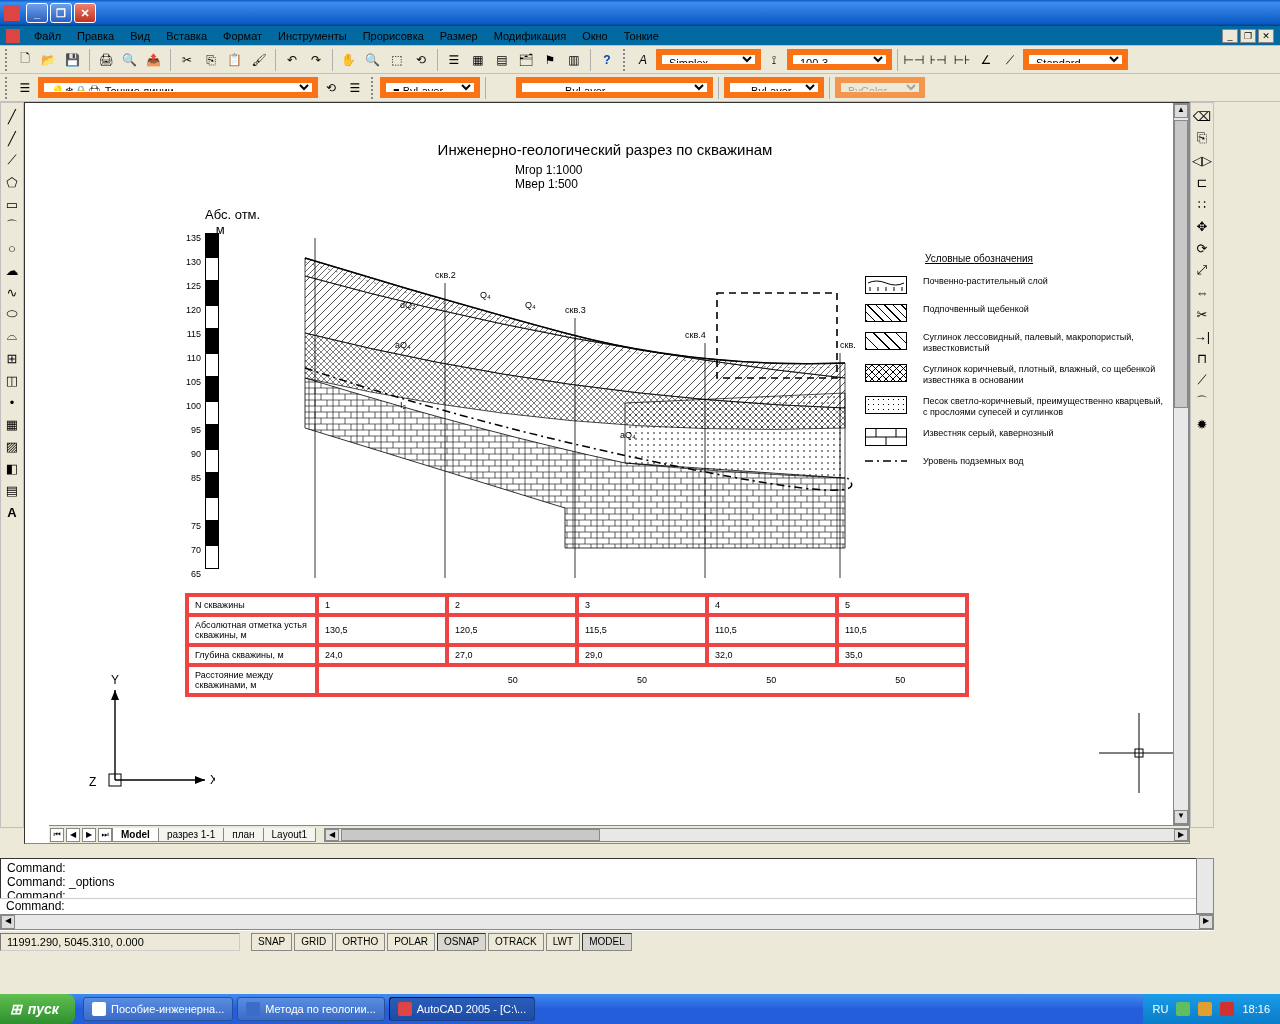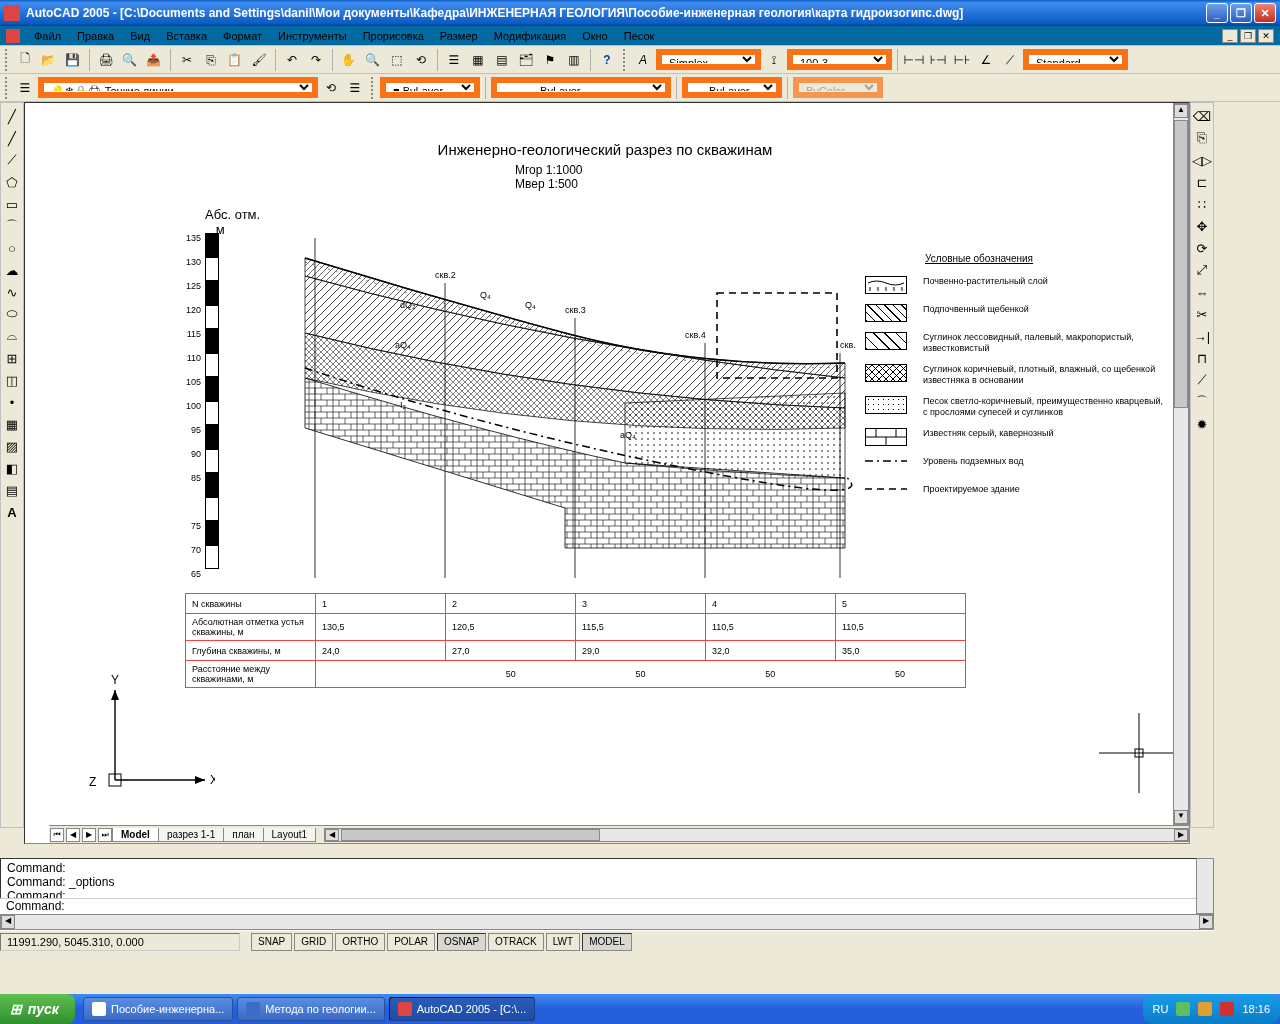--- a/index.html
+++ b/index.html
@@ -20,21 +20,21 @@
 .menubar .doc-btns { margin-left:auto; display:flex; gap:2px; }
 .menubar .doc-btn { width:16px; height:14px; border:1px solid #888; background:#ece9d8; font-size:9px; display:flex; align-items:center; justify-content:center; }
 
 
 .toolbar-row { height: 28px; background: #ece9d8; border-bottom: 1px solid #c0c0c0; display: flex; align-items: center; padding: 2px; gap: 2px; }
 .tb-sep { width:1px; height:22px; background:#b0b0b0; margin:0 3px; }
 .tb-grip { width:4px; height:22px; border-left:2px dotted #888; margin:0 3px; }
 .tb-btn { width: 22px; height: 22px; border: 1px solid transparent; display: flex; align-items: center; justify-content: center; font-size: 12px; cursor: pointer; }
 .tb-dropdown { height: 21px; border: 6px solid #f97316; background: #fff; font-size: 11px; padding: 1px 3px; }
 .tb-dropdown.wide { width: 105px; }
-.tb-dropdown.w180 { width: 180px; }
+.tb-dropdown.w180 { width: 197px; margin-left: 25px; }
 .tb-dropdown.w100 { width: 100px; }
 .tb-dropdown.w90 { width: 90px; }
 .tb-dropdown.disabled { background:#ece9d8; color:#888; }
 
 
 .side-toolbar { position: absolute; top: 102px; width: 24px; background: #ece9d8; border: 1px solid #c0c0c0; display: flex; flex-direction: column; padding: 2px 0; }
 .side-toolbar.left { left: 0; height: 726px; }
 .side-toolbar.right { left: 1190px; height: 726px; }
 .side-toolbar .tb-btn { width: 20px; height: 20px; margin: 1px auto; font-size:13px; }
 
@@ -52,21 +52,21 @@
 .scale-tick { position:absolute; right:18px; font-size:9px; }
 .section-svg { position:absolute; left:260px; top:135px; }
 .legend-box { position:absolute; left:840px; top:150px; width:300px; font-size:9px; }
 .legend-title { font-size:10px; text-decoration:underline; margin-bottom:12px; margin-left:60px; }
 .legend-row { display:flex; margin-bottom:10px; gap:16px; }
 .legend-swatch { width:42px; height:18px; border:1px solid #000; flex:none; }
 .legend-text { line-height:11px; }
 
 
 .data-table { position:absolute; left:160px; top:490px; font-size:9px; border-collapse:collapse; }
-.data-table td { border:1px solid #ef4444; padding:3px 6px; height:20px; }
+.data-table td { border:4px solid #ef4444; padding:3px 6px; height:20px; }
 .data-table td.hdr { width:130px; }
 .data-table td.col { width:130px; }
 
 
 .ucs { position:absolute; left:50px; bottom:40px; font-size:12px; }
 
 
 .model-tabs { position:absolute; left:24px; bottom:0; right:0; height:18px; background:#ece9d8; border-top:1px solid #888; display:flex; align-items:center; font-size:10px; }
 .model-tabs .nav-btn { width:14px; height:14px; border:1px solid #888; margin:0 1px; display:flex; align-items:center; justify-content:center; background:#fff; font-size:8px; }
 .model-tabs .tab { padding:1px 8px; border:1px solid #888; border-top:none; background:#f4f4f0; margin-left:-1px; }
@@ -89,49 +89,48 @@
 .statusbar .coords { width:240px; padding-left:6px; border:1px inset #ccc; height:18px; line-height:16px; }
 .statusbar .mode-btn { border:1px solid #888; background:#ece9d8; padding:1px 6px; margin:0 1px; height:18px; font-size:10px; }
 .statusbar .mode-btn.pressed { border:1px inset #888; background:#d8d8d0; }
 
 
 .taskbar { position:absolute; left:0; top:994px; width:1280px; height:30px; background: linear-gradient(to bottom,#3f8cf0,#245edb 50%,#245edb); display:flex; align-items:center; }
 .start-btn { height:30px; padding:0 16px 0 10px; background: linear-gradient(to bottom,#5fbf4f,#2f8f2f); color:#fff; font-weight:bold; font-style:italic; font-size:14px; border-radius:0 8px 8px 0; display:flex; align-items:center; gap:6px; }
 .task-btn { height:24px; margin:0 2px; padding:0 8px; background: linear-gradient(#5a8ce0,#3a6cc8); border:1px solid #2a4f9a; border-radius:3px; color:#fff; font-size:11px; display:flex; align-items:center; gap:5px; max-width:160px; overflow:hidden; white-space:nowrap; }
 .task-btn.active { background: linear-gradient(#2a5cb8,#1a4ca8); border:1px inset #1a3f88; }
 .task-btn .ico { width:14px; height:14px; background:#fff; border-radius:2px; flex:none; }
-.tray { margin-left:auto; height:30px; background:linear-gradient(#1a9ce8,#0a7cc8); padding:0 10px; display:flex; align-items:center; color:#fff; font-size:11px; gap:8px;border-radius:10px; }
+.tray { margin-left:auto; height:30px; background:linear-gradient(#1a9ce8,#0a7cc8); padding:0 10px; display:flex; align-items:center; color:#fff; font-size:11px; gap:8px; }
 .tray .tray-ico { width:14px; height:14px; }
 </style>
 </head>
 <body>
 
 <div class="titlebar">
   <span class="app-icon"></span>
-  <span class="title-text">AutoCAD 2005 - [C:\Documents and Settings\danil\Мои документы\Кафедра\ИНЖЕНЕРНАЯ ГЕОЛОГИЯ\Пособие-инженерная геология\карта гидроизогипс.dwg]</span>
   <div class="win-btns">
     <div class="win-btn">_</div>
     <div class="win-btn">❐</div>
     <div class="win-btn close">✕</div>
   </div>
 </div>
 
 <div class="menubar">
   <span class="app-icon2"></span>
   <span class="menu-item">Файл</span>
   <span class="menu-item">Правка</span>
   <span class="menu-item">Вид</span>
   <span class="menu-item">Вставка</span>
   <span class="menu-item">Формат</span>
   <span class="menu-item">Инструменты</span>
   <span class="menu-item">Прорисовка</span>
   <span class="menu-item">Размер</span>
   <span class="menu-item">Модификация</span>
   <span class="menu-item">Окно</span>
-  <span class="menu-item">Песок</span>
+  <span class="menu-item">Тонкие</span>
   <div class="doc-btns">
     <div class="doc-btn">_</div>
     <div class="doc-btn">❐</div>
     <div class="doc-btn">✕</div>
   </div>
 </div>
 
 <div class="toolbar-row">
   <span class="tb-grip"></span>
   <div class="tb-btn">🗋</div>
@@ -369,26 +368,20 @@
               <line x1="30" y1="0" x2="30" y2="8" stroke="#000"></line>
               <line x1="20" y1="8" x2="20" y2="16" stroke="#000"></line>
             </svg></div>
           <div class="legend-text">Известняк серый, кавернозный</div>
         </div>
       <div class="legend-row">
           <div class="legend-swatch" style="border:none;"><svg width="42" height="10">
               <line x1="0" y1="5" x2="42" y2="5" stroke="#000" stroke-width="1.5" stroke-dasharray="8,4,2,4"></line>
             </svg></div>
           <div class="legend-text">Уровень подземных вод</div>
-        </div>
-      <div class="legend-row">
-          <div class="legend-swatch" style="border:none;"><svg width="42" height="10">
-              <line x1="0" y1="5" x2="42" y2="5" stroke="#000" stroke-width="1.6" stroke-dasharray="7,5"></line>
-            </svg></div>
-          <div class="legend-text">Проектируемое здание</div>
         </div>
     </div>
 
     <table class="data-table">
       <tbody>
           <tr>
             <td class="hdr">N скважины</td>
         <td class="col">1</td>
         <td class="col">2</td>
         <td class="col">3</td>

